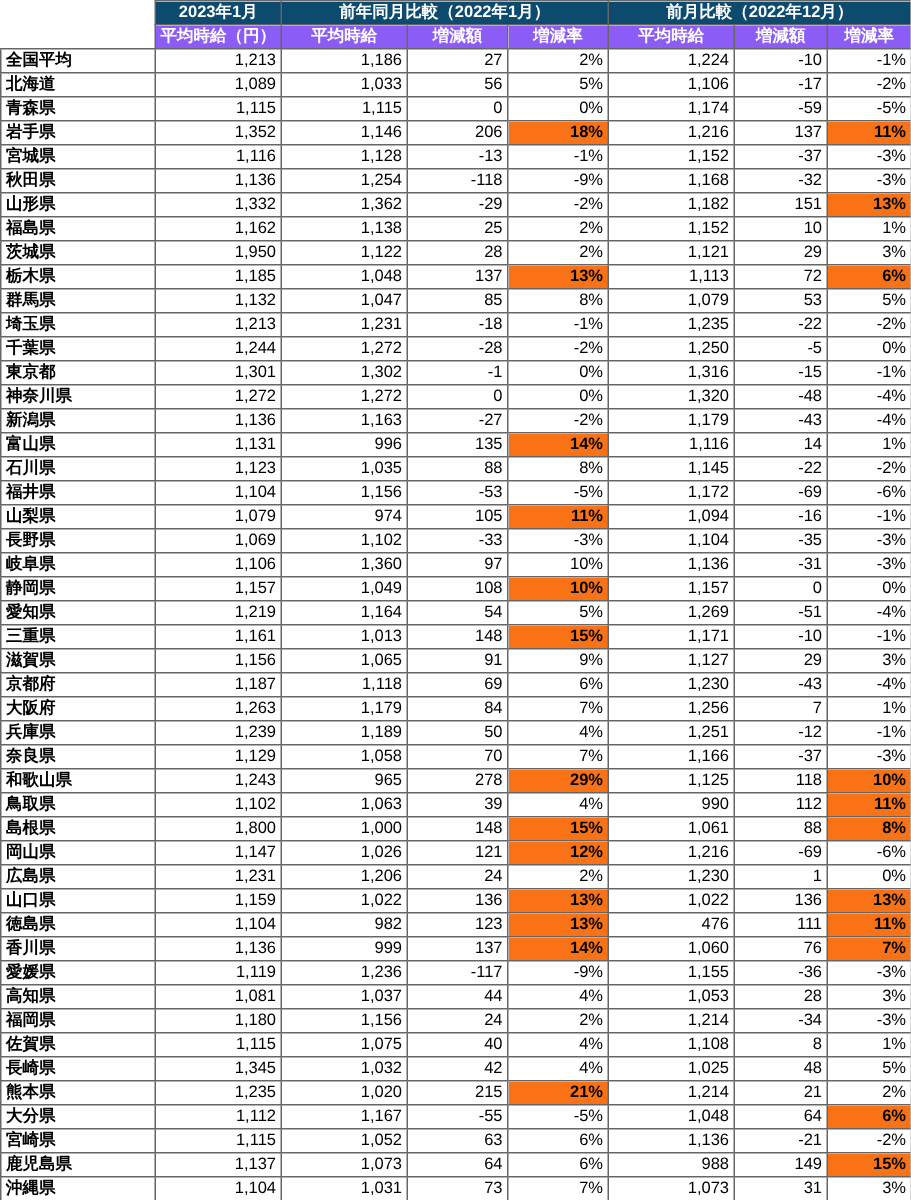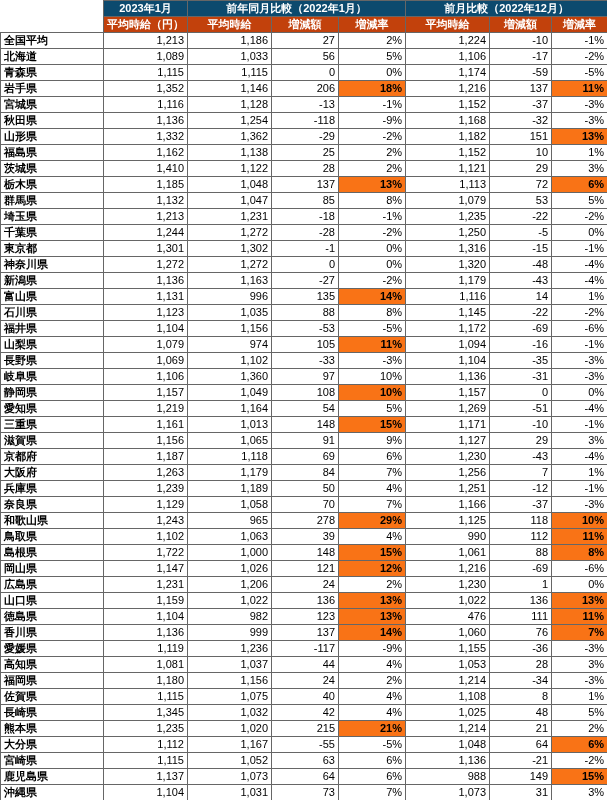--- a/index.html
+++ b/index.html
@@ -34,21 +34,21 @@
     text-align: center;
     font-weight: bold;
     font-size: 11px;
   }
   thead th.blank {
     background: #ffffff;
     border-top-color: #ffffff;
     border-left-color: #ffffff;
   }
   thead th.sub {
-    background: #c2410c;
+    background: #8b5cf6;
   }
   
   col.c-pref { width: 103px; }
   col.c-cur  { width: 84px; }
   col.c-avg  { width: 84px; }
   col.c-diff { width: 67px; }
   col.c-rate { width: 67px; }
   col.c-avg2 { width: 84px; }
   col.c-diff2{ width: 62px; }
   col.c-rate2{ width: 56px; }
@@ -175,21 +175,21 @@
         <td class="num">1,162</td>
         <td class="num">1,138</td>
         <td class="num">25</td>
         <td class="num">2%</td>
         <td class="num">1,152</td>
         <td class="num">10</td>
         <td class="num">1%</td>
       </tr>
       <tr>
         <td class="pref">茨城県</td>
-        <td class="num">1,410</td>
+        <td class="num">1,950</td>
         <td class="num">1,122</td>
         <td class="num">28</td>
         <td class="num">2%</td>
         <td class="num">1,121</td>
         <td class="num">29</td>
         <td class="num">3%</td>
       </tr>
       <tr>
         <td class="pref">栃木県</td>
         <td class="num">1,185</td>
@@ -415,21 +415,21 @@
         <td class="num">1,102</td>
         <td class="num">1,063</td>
         <td class="num">39</td>
         <td class="num">4%</td>
         <td class="num">990</td>
         <td class="num">112</td>
         <td class="num hl">11%</td>
       </tr>
       <tr>
         <td class="pref">島根県</td>
-        <td class="num">1,722</td>
+        <td class="num">1,800</td>
         <td class="num">1,000</td>
         <td class="num">148</td>
         <td class="num hl">15%</td>
         <td class="num">1,061</td>
         <td class="num">88</td>
         <td class="num hl">8%</td>
       </tr>
       <tr>
         <td class="pref">岡山県</td>
         <td class="num">1,147</td>

